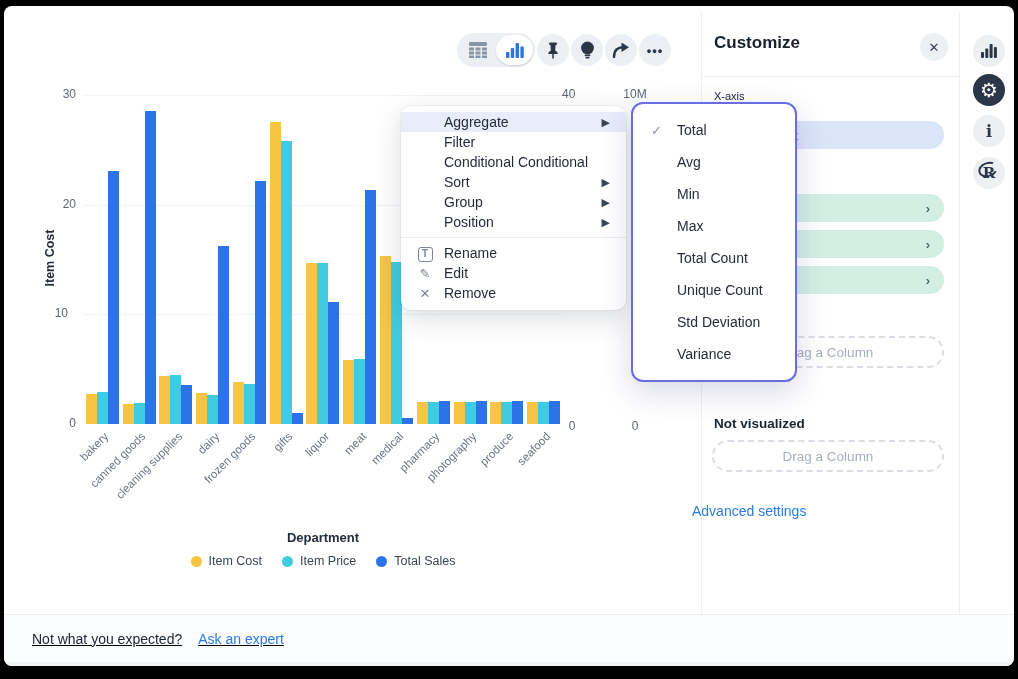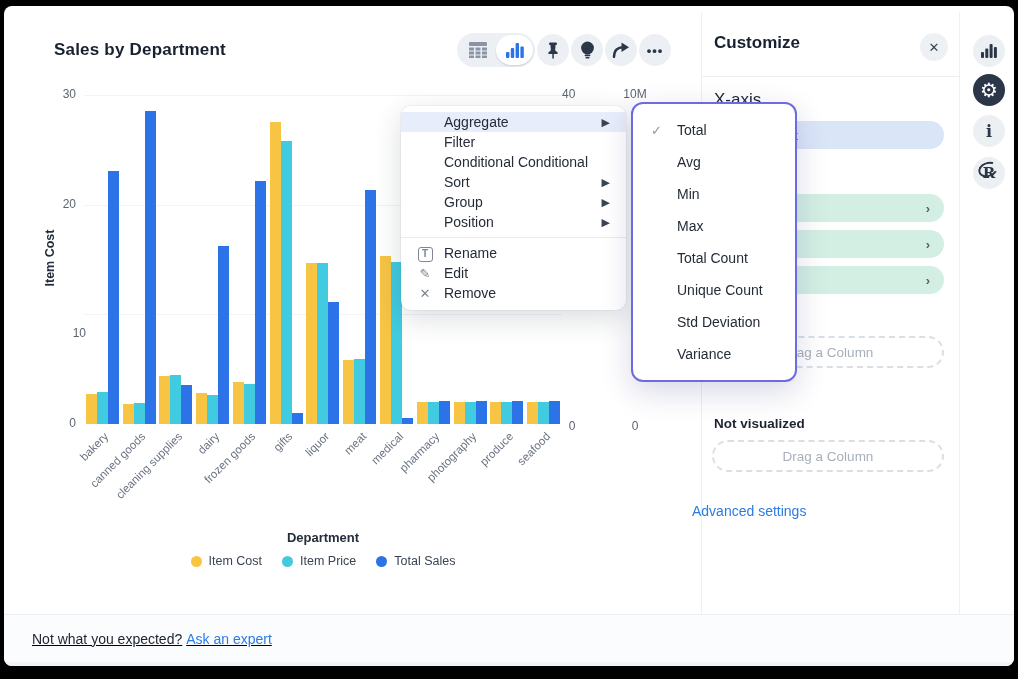--- a/index.html
+++ b/index.html
@@ -44,52 +44,51 @@
   .submenu { position:absolute; left:627px; top:96px; width:166px; background:#fff; border:2px solid #6b6be2; border-radius:12px;
              box-shadow:0 10px 30px rgba(40,40,120,.18); padding:10px 0; z-index:60; }
   .submenu-item { height:32px; display:flex; align-items:center; padding-left:44px; font-size:14px; color:#252c38; position:relative; }
   .submenu-item .check { position:absolute; left:18px; color:#8a94a4; font-size:13px; }
 
   
   .vdiv { position:absolute; top:6px; width:1px; background:#edeff2; height:602px; }
   .panel-title { position:absolute; left:710px; top:27px; font-size:17px; font-weight:700; color:#18212f; }
   .close-btn { position:absolute; left:916px; top:27px; width:28px; height:28px; border-radius:50%; background:#eef1f4; display:flex; align-items:center; justify-content:center; font-size:13px; color:#3a4452; }
   .panel-divider { position:absolute; left:697px; top:70px; width:258px; height:1px; background:#edeff2; }
-  .sec-label { position:absolute; font-size:17px; color:#202938; }
+  .sec-label { position:absolute; font-size:11px; color:#202938; }
   .pill { position:absolute; left:708px; width:232px; height:28px; border-radius:14px; font-size:13px; color:#2a3342; display:flex; align-items:center; padding:0 14px 0 18px; }
   .pill-blue { background:#dbe5f8; }
   .pill-green { background:#d3efe3; justify-content:space-between; }
   .pill-green .pchev { color:#53616f; font-size:13px; font-weight:700; margin-left:auto; }
   .drag-pill { position:absolute; left:708px; width:232px; height:32px; border:2px dashed #dadfe6; border-radius:16px; display:flex; align-items:center; justify-content:center; font-size:13.5px; color:#a7b0ba; background:#fff; }
   .bold-label { font-weight:700; color:#1b2430; font-size:13.5px; }
   .link { color:#2b7be4; font-size:14px; }
 
   
   .rail-btn { position:absolute; left:969px; width:32px; height:32px; border-radius:50%; background:#ecf0f3; display:flex; align-items:center; justify-content:center; color:#2b3648; }
   .rail-btn.dark { background:#2b3648; color:#fff; }
   .gear-glyph { font-size:20px; line-height:1; }
   .info-glyph { font-family:"DejaVu Serif",serif; font-weight:700; font-size:16px; }
   .r-logo { font-weight:700; font-size:15px; color:#2b3648; position:relative; font-family:"DejaVu Serif",serif; }
   .r-ring { position:absolute; left:-5px; top:-2px; width:20px; height:15px; border:2px solid #2b3648; border-radius:50%; border-right-color:transparent; transform:rotate(-20deg); }
 
   
   .footer { position:absolute; left:0; top:608px; width:100%; height:48px; background:#fbfcfd; border-top:1px solid #eceef1; display:flex; align-items:center; padding-left:28px;text-decoration:underline; }
   .footer-q { font-size:14px; color:#1b2430; }
-  .footer-link { font-size:14px; color:#2b7be4; margin-left:4px; }
+  .footer-link { font-size:14px; color:#2b7be4; margin-left:16px; }
   .substrip { position:absolute; left:0; top:656px; width:100%; height:10px; background:#f1f3f6; }
 
   svg { display:block; }
 </style>
 </head>
 <body>
 
 <div class="frame">
 <div class="app">
 
-  <div class="title">Sales by Department</div>
 
   <div class="toolbar">
     <div class="seg-toggle">
       <div class="seg">
         <span>
           <svg width="18" height="16" viewBox="0 0 18 16">
                 <g fill="#8a94a4">
                   <rect x="0" y="0" width="18" height="4" rx="1"></rect>
                   <rect x="0" y="5.5" width="5" height="3"></rect>
                   <rect x="6.5" y="5.5" width="5" height="3"></rect>
@@ -148,21 +147,21 @@
       </span>
     </div>
     <div class="tbtn">
       <span class="dots">•••</span>
     </div>
   </div>
 
   <div class="yaxis-label">Item Cost</div>
   <div id="yticks">
         <div class="ytick" style="left: 42px; top: 410px;">0</div>
-        <div class="ytick" style="left: 52px; top: 300.333px; margin-top: 20px;">10</div>
+        <div class="ytick" style="left: 34px; top: 300.333px;">10</div>
         <div class="ytick" style="left: 42px; top: 190.667px;">20</div>
         <div class="ytick" style="left: 42px; top: 81px;">30</div>
       </div>
   <div class="plot">
     <div class="gridline" style="top:0"></div>
     <div class="gridline" style="top:110px"></div>
     <div class="gridline" style="top:219px"></div>
     <div id="bars">
           <div class="bar-group" style="left: 0px; width: 36.7692px;">
             <div class="bar" style="background: rgb(247, 196, 68); height: 29.61px;"></div>

